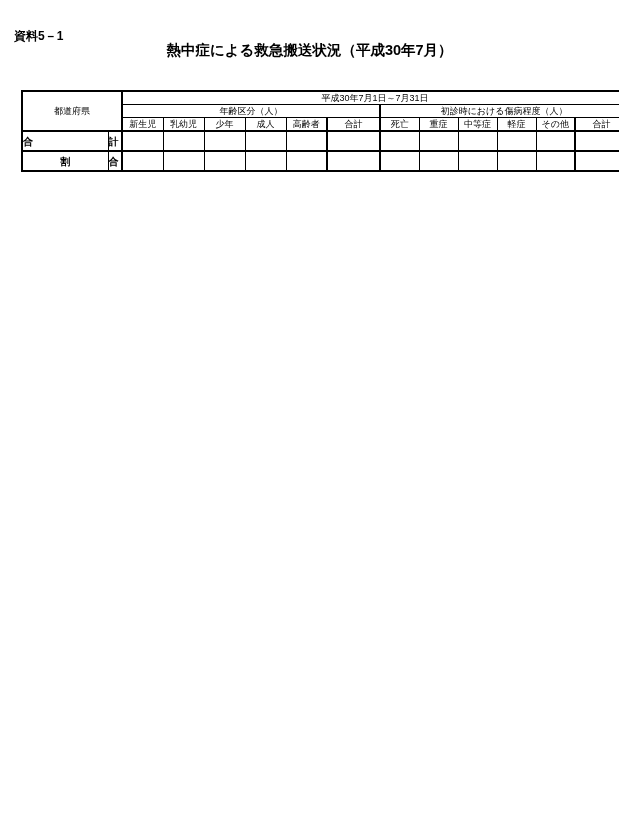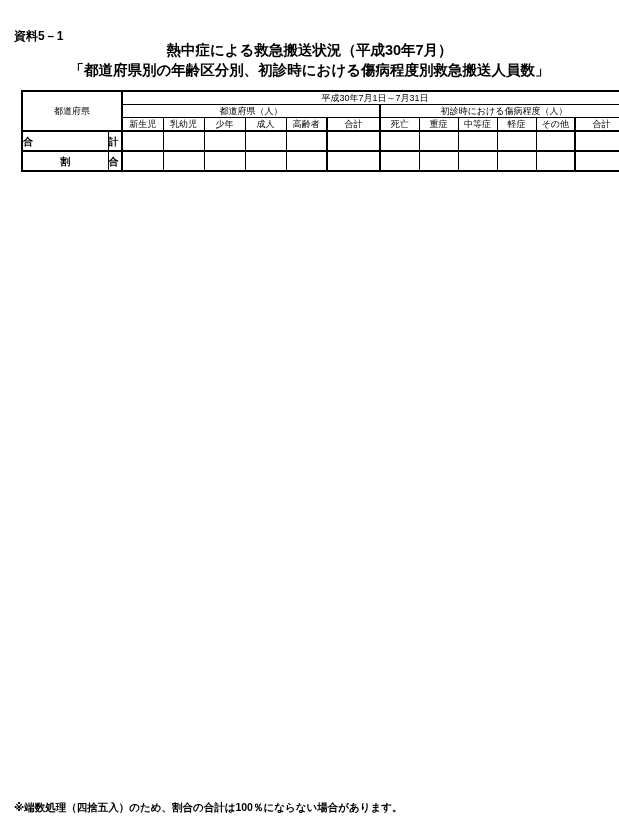--- a/index.html
+++ b/index.html
@@ -199,21 +199,20 @@
 </style>
 </head>
 <body>
 
 <div id="page">
 
   <div class="doc-code">資料5－1</div>
 
   <div class="title-block">
     <div class="title-line1">熱中症による救急搬送状況（平成30年7月）</div>
-    <div class="title-line2">「都道府県別の年齢区分別、初診時における傷病程度別救急搬送人員数」</div>
   </div>
 
   <div class="table-wrap">
     <table class="main">
       <colgroup>
         <col class="c-no">
           <col class="c-name">
           <col class="c-pad">
         <col class="c-num">
           <col class="c-num">
@@ -227,21 +226,21 @@
           <col class="c-num2">
           <col class="c-num2">
         <col class="c-tot2">
       </colgroup>
       <thead>
         <tr>
           <th class="hdr hdr-pref" rowspan="3" colspan="3">都道府県</th>
           <th class="hdr hdr-period bl-heavy" colspan="12">平成30年7月1日～7月31日</th>
         </tr>
         <tr>
-          <th class="hdr hdr-group bl-heavy" colspan="6">都道府県（人）</th>
+          <th class="hdr hdr-group bl-heavy" colspan="6">年齢区分（人）</th>
           <th class="hdr hdr-group bl-heavy" colspan="6">初診時における傷病程度（人）</th>
         </tr>
         <tr>
           <th class="hdr hdr-sub bl-heavy">新生児</th>
           <th class="hdr hdr-sub">乳幼児</th>
           <th class="hdr hdr-sub">少年</th>
           <th class="hdr hdr-sub">成人</th>
           <th class="hdr hdr-sub">高齢者</th>
           <th class="hdr hdr-sub bl-heavy br-heavy">合計</th>
           <th class="hdr hdr-sub">死亡</th>
@@ -283,15 +282,14 @@
           <td class="num bt-heavy"></td>
           <td class="num bt-heavy"></td>
           <td class="num bt-heavy"></td>
           <td class="num bt-heavy"></td>
           <td class="tot bt-heavy bl-heavy"></td>
         </tr>
       </tfoot>
     </table>
   </div>
 
-  <div class="footnote">※端数処理（四捨五入）のため、割合の合計は100％にならない場合があります。</div>
 
 </div>
 
 </body></html>

